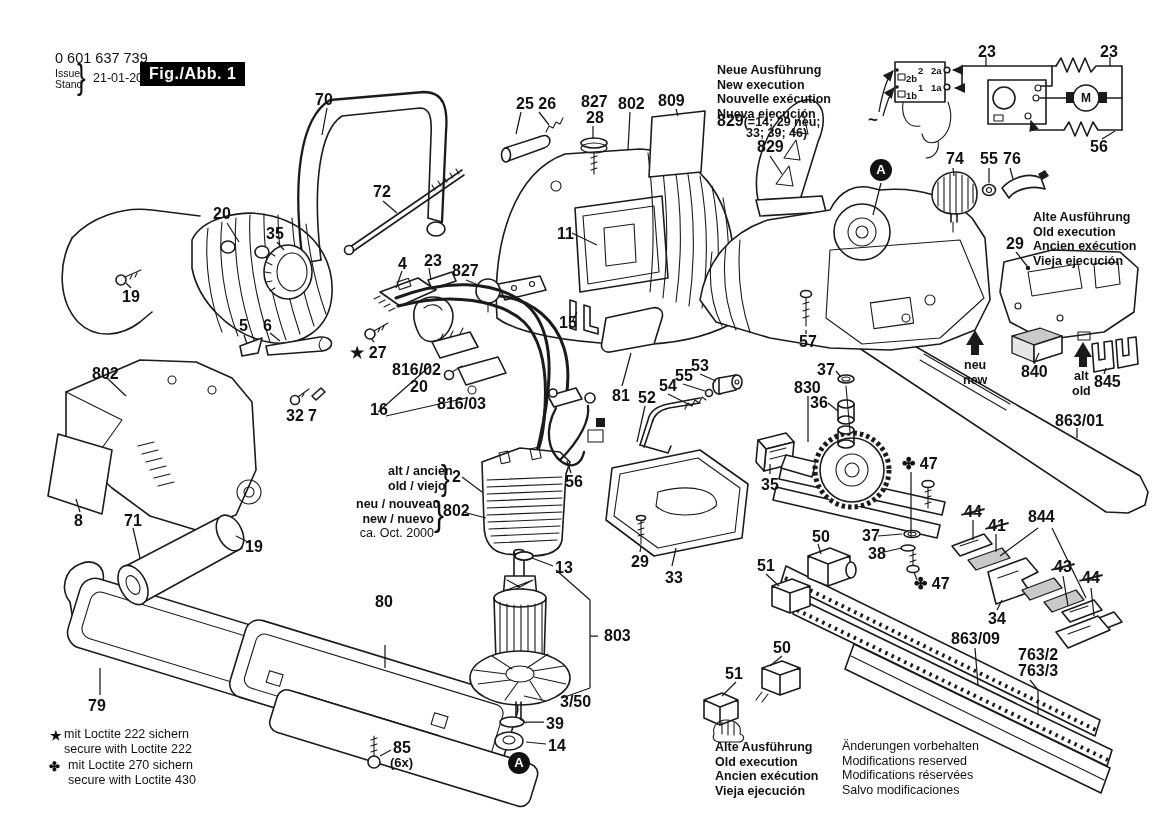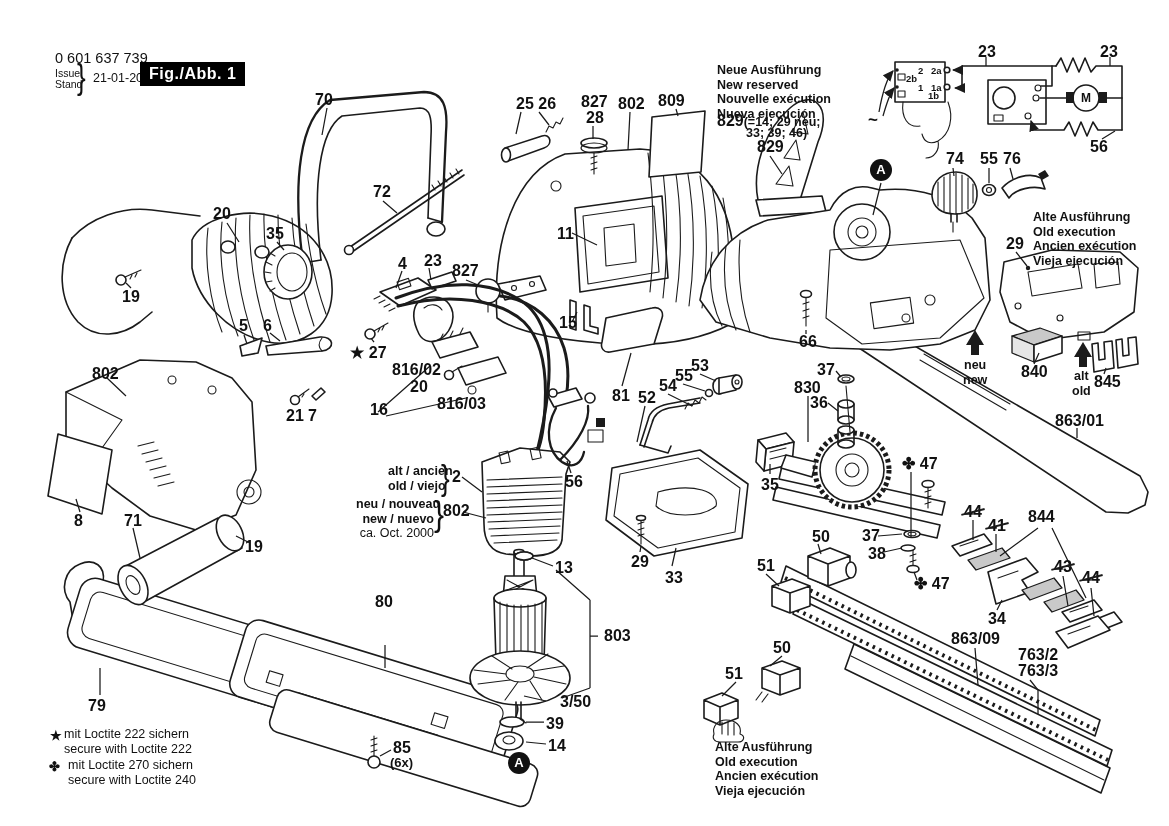--- a/index.html
+++ b/index.html
@@ -438,21 +438,21 @@
 
 <div class="pn" style="left:55px;top:50px">0 601 637 739</div>
 <div class="tiny" style="left:55px;top:68px">Issue</div>
 <div class="tiny" style="left:55px;top:79px">Stand</div>
 <div class="brace" style="left:77px;top:62px">}</div>
 <div class="date" style="left:93px;top:71px">21-01-20</div>
 <div class="figbox" style="left:140px;top:62px">Fig./Abb. 1</div>
 
 <div class="blk" style="left:717px;top:63px">
   <div>Neue Ausführung</div>
-  <div>New reserved</div>
+  <div>New execution</div>
   <div>Nouvelle exécution</div>
   <div>Nueva ejecución</div>
 </div>
 <div style="position:absolute;left:717px;top:112px;white-space:nowrap">
   <span class="lbl" style="position:static">829</span><span class="blk" style="position:static">(=14; 29 neu;</span>
 </div>
 <div class="blk" style="left:746px;top:126px">33; 39; 46)</div>
 
 <div class="blk" style="left:1033px;top:210px">
   <div>Alte Ausführung</div>
@@ -460,20 +460,26 @@
   <div>Ancien exécution</div>
   <div>Vieja ejecución</div>
 </div>
 
 <div class="blk" style="left:715px;top:740px">
   <div>Alte Ausführung</div>
   <div>Old execution</div>
   <div>Ancien exécution</div>
   <div>Vieja ejecución</div>
 </div>
+<div class="blk reg" style="left:842px;top:739px">
+  <div>Änderungen vorbehalten</div>
+  <div>Modifications reserved</div>
+  <div>Modifications réservées</div>
+  <div>Salvo modificaciones</div>
+</div>
 
 <div class="blk" style="left:388px;top:464px;text-align:right;width:52px">
   <div>alt / ancien</div>
   <div>old / viejo</div>
 </div>
 <div class="brace" style="left:441px;top:463px">}</div>
 <div class="blk" style="left:356px;top:497px;text-align:right;width:78px">
   <div>neu / nouveau</div>
   <div>new / nuevo</div>
   <div style="font-weight:normal">ca. Oct. 2000</div>
@@ -490,21 +496,21 @@
 </div>
 
 <div class="lbl sm" style="left:50px;top:729px">★</div>
 <div class="blk reg" style="left:64px;top:727px">
   <div>mit Loctite 222 sichern</div>
   <div>secure with Loctite 222</div>
 </div>
 <div class="lbl sm" style="left:49px;top:760px">✤</div>
 <div class="blk reg" style="left:68px;top:758px">
   <div>mit Loctite 270 sichern</div>
-  <div>secure with Loctite 240</div>
+  <div>secure with Loctite 430</div>
 </div>
 
 <div class="lbl" style="left:315px;top:92px">70</div>
 <div class="lbl" style="left:373px;top:184px">72</div>
 <div class="lbl" style="left:266px;top:226px">35</div>
 <div class="lbl" style="left:213px;top:206px">20</div>
 <div class="lbl" style="left:122px;top:289px">19</div>
 <div class="lbl" style="left:239px;top:318px">5</div>
 <div class="lbl" style="left:263px;top:318px">6</div>
 <div class="lbl" style="left:92px;top:366px">802</div>
@@ -524,41 +530,41 @@
 <div class="lbl" style="left:559px;top:315px">15</div>
 <div class="lbl" style="left:612px;top:388px">81</div>
 <div class="lbl" style="left:398px;top:256px">4</div>
 <div class="lbl" style="left:424px;top:253px">23</div>
 <div class="lbl" style="left:452px;top:263px">827</div>
 <div class="lbl" style="left:350px;top:345px">★ 27</div>
 <div class="lbl" style="left:392px;top:362px">816/02</div>
 <div class="lbl" style="left:410px;top:379px">20</div>
 <div class="lbl" style="left:437px;top:396px">816/03</div>
 <div class="lbl" style="left:370px;top:402px">16</div>
-<div class="lbl" style="left:286px;top:408px">21</div>
+<div class="lbl" style="left:286px;top:408px">32</div>
 <div class="lbl" style="left:308px;top:408px">7</div>
 <div class="lbl" style="left:452px;top:469px">2</div>
 <div class="lbl" style="left:443px;top:503px">802</div>
 <div class="lbl" style="left:565px;top:474px">56</div>
 <div class="lbl" style="left:555px;top:560px">13</div>
 <div class="lbl" style="left:604px;top:628px">803</div>
 <div class="lbl" style="left:560px;top:694px">3/50</div>
 <div class="lbl" style="left:546px;top:716px">39</div>
 <div class="lbl" style="left:548px;top:738px">14</div>
 <div class="lbl" style="left:631px;top:554px">29</div>
 <div class="lbl" style="left:665px;top:570px">33</div>
 <div class="lbl" style="left:638px;top:390px">52</div>
 <div class="lbl" style="left:659px;top:378px">54</div>
 <div class="lbl" style="left:675px;top:368px">55</div>
 <div class="lbl" style="left:691px;top:358px">53</div>
 <div class="lbl" style="left:761px;top:477px">35</div>
 <div class="lbl" style="left:794px;top:380px">830</div>
 <div class="lbl" style="left:817px;top:362px">37</div>
 <div class="lbl" style="left:810px;top:395px">36</div>
-<div class="lbl" style="left:799px;top:334px">66</div>
+<div class="lbl" style="left:799px;top:334px">57</div>
 <div class="lbl" style="left:862px;top:528px">37</div>
 <div class="lbl" style="left:868px;top:546px">38</div>
 <div class="lbl" style="left:902px;top:456px">✤ 47</div>
 <div class="lbl" style="left:914px;top:576px">✤ 47</div>
 <div class="lbl" style="left:812px;top:529px">50</div>
 <div class="lbl" style="left:757px;top:558px">51</div>
 <div class="lbl" style="left:773px;top:640px">50</div>
 <div class="lbl" style="left:725px;top:666px">51</div>
 <div class="lbl" style="left:988px;top:611px">34</div>
 <div class="lbl strike" style="left:964px;top:504px">44</div>
@@ -581,18 +587,18 @@
 <div class="lbl" style="left:978px;top:44px">23</div>
 <div class="lbl" style="left:1100px;top:44px">23</div>
 <div class="lbl" style="left:1090px;top:139px">56</div>
 <div class="mlab" style="left:1081px;top:91px">M</div>
 <div class="tilde" style="left:868px;top:110px">~</div>
 <div class="pin" style="left:918px;top:65px">2</div>
 <div class="pin" style="left:931px;top:65px">2a</div>
 <div class="pin" style="left:906px;top:73px">2b</div>
 <div class="pin" style="left:918px;top:82px">1</div>
 <div class="pin" style="left:931px;top:82px">1a</div>
-<div class="pin" style="left:928px;top:90px">1b</div>
+<div class="pin" style="left:906px;top:90px">1b</div>
 
 <div class="badge" style="left:870px;top:159px">A</div>
 <div class="badge" style="left:508px;top:752px">A</div>
 
 </div>
 
 </body></html>

